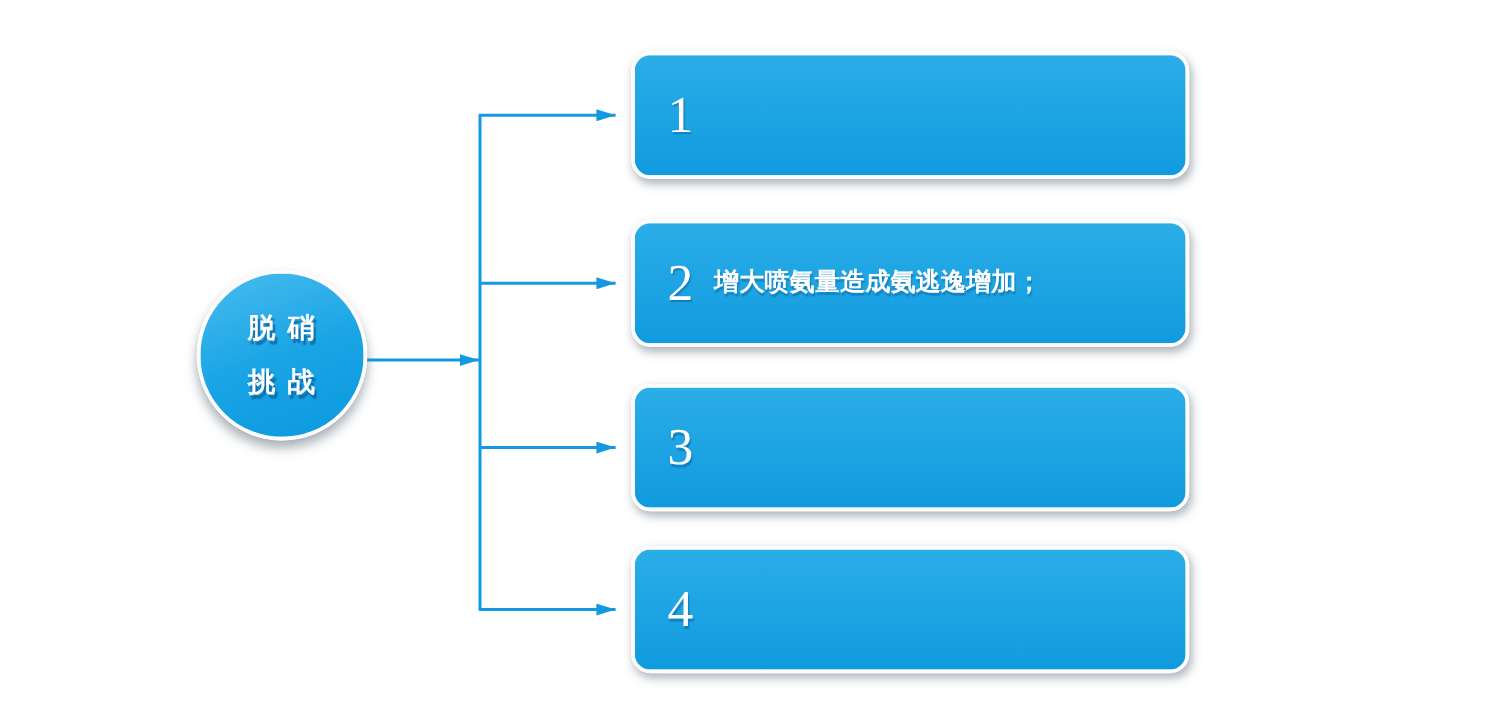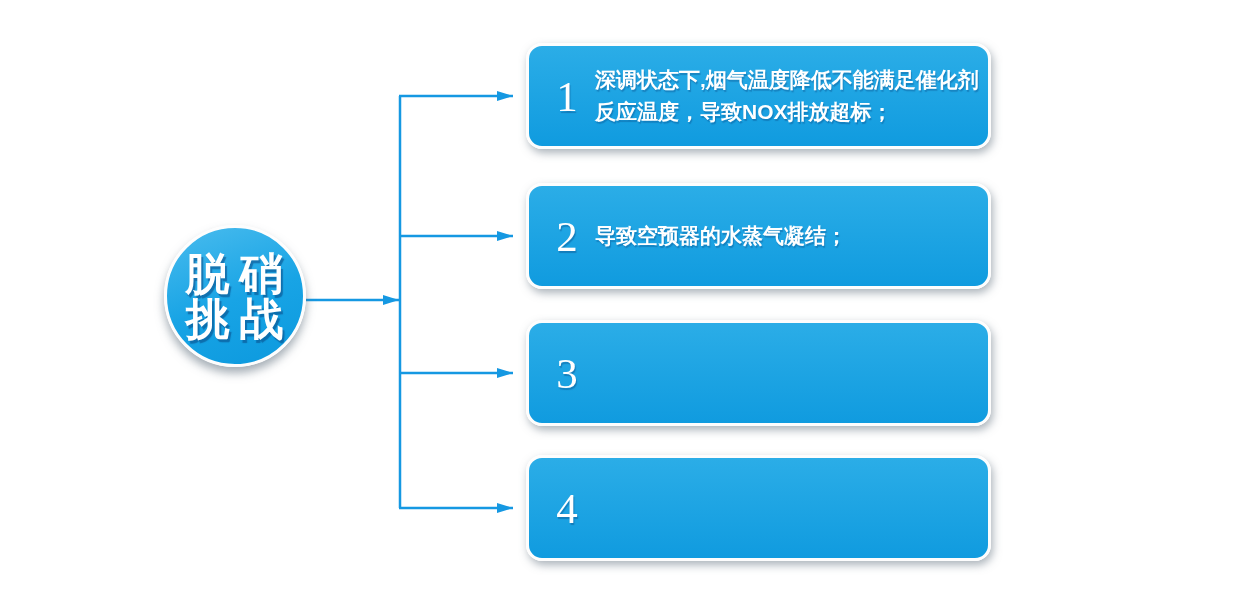--- a/index.html
+++ b/index.html
@@ -11,21 +11,21 @@
   .cline { stroke:#1598e2; stroke-width:2.5; fill:none; }
 
   .hub {
     position:absolute; left:164px; top:225px; width:142px; height:142px;
     box-sizing:border-box; border:3px solid #fdfdfd; border-radius:50%;
     background:linear-gradient(160deg, #4abcee 0%, #18a4e5 52%, #0c99de 100%);
     box-shadow:0 6px 10px rgba(90,105,120,0.55);
     display:flex; align-items:center; justify-content:center;
   }
   .hub-label {
-    color:#ffffff; font-weight:bold; font-size:44px; line-height:45px;
+    color:#ffffff; font-weight:bold; font-size:23px; line-height:45px;
     letter-spacing:10px; padding-left:9px; white-space:pre-line; text-align:left;
     text-shadow:2px 3px 1px rgba(8,70,130,0.55);
   }
 
   .item {
     position:absolute; left:526px; width:465px; height:106px;
     box-sizing:border-box; border:3px solid #fdfdfd; border-radius:16px;
     background:linear-gradient(180deg, #2bade7 0%, #109bdf 100%);
     box-shadow:2px 4px 8px rgba(90,105,120,0.5);
     display:flex; align-items:center; padding:0 0 0 20px; color:#ffffff;
@@ -65,27 +65,25 @@
     <path class="cline" d="M399,508 H513" marker-end="url(#arrow)"></path>
   </svg>
 
   <div class="hub">
     <div class="hub-label">脱硝
 挑战</div>
   </div>
 
   <div class="item item-1">
     <div class="num">1</div>
-    <div class="txt">深调状态下,烟气温度降低不能满足催化剂
-反应温度，导致NOX排放超标；</div>
   </div>
 
   <div class="item item-2">
     <div class="num">2</div>
-    <div class="txt">导致空预器的水蒸气凝结；</div>
+    <div class="txt">增大喷氨量造成氨逃逸增加；</div>
   </div>
 
   <div class="item item-3">
     <div class="num">3</div>
   </div>
 
   <div class="item item-4">
     <div class="num">4</div>
   </div>
 

